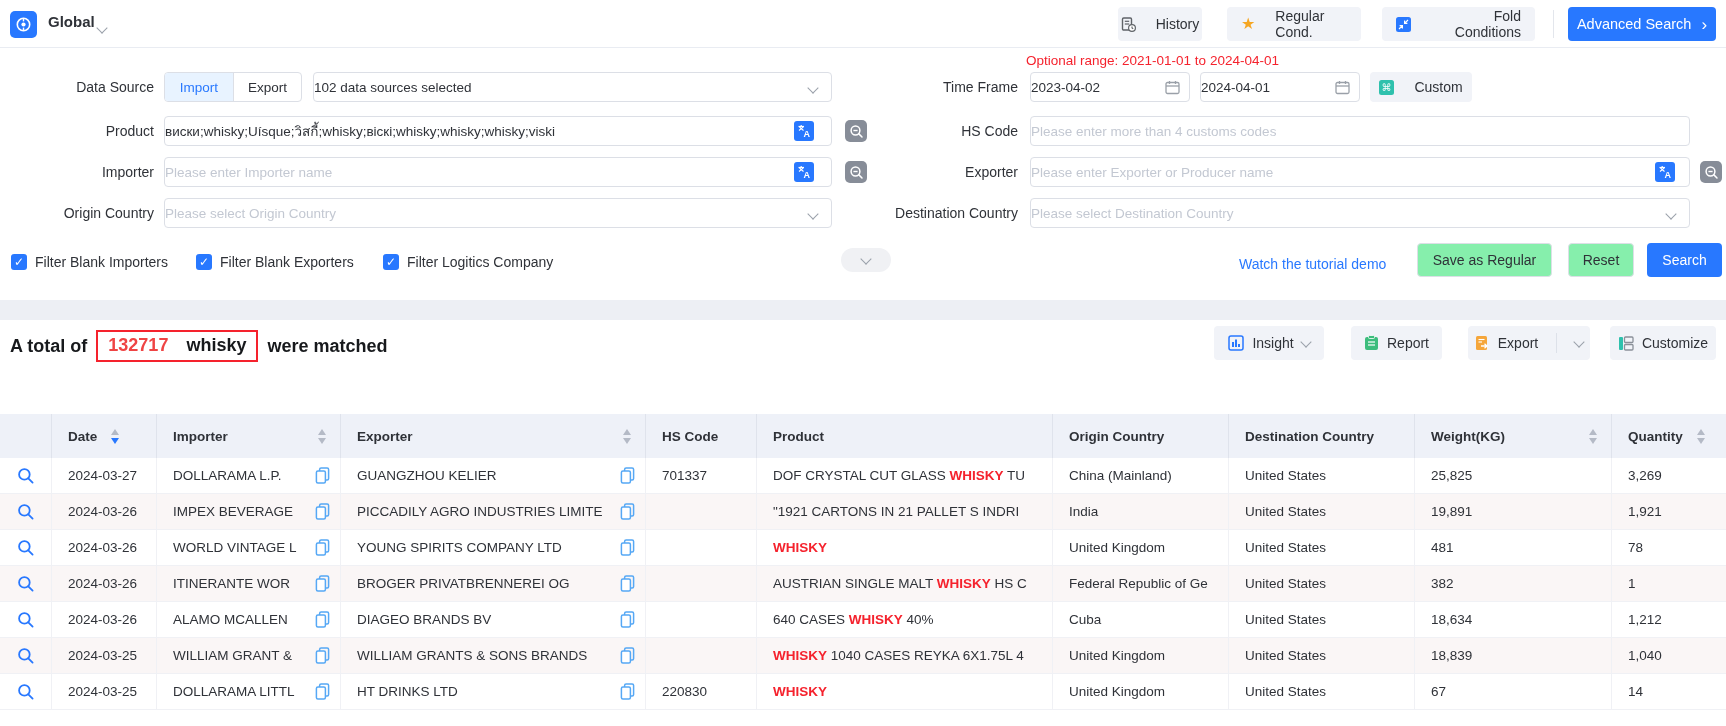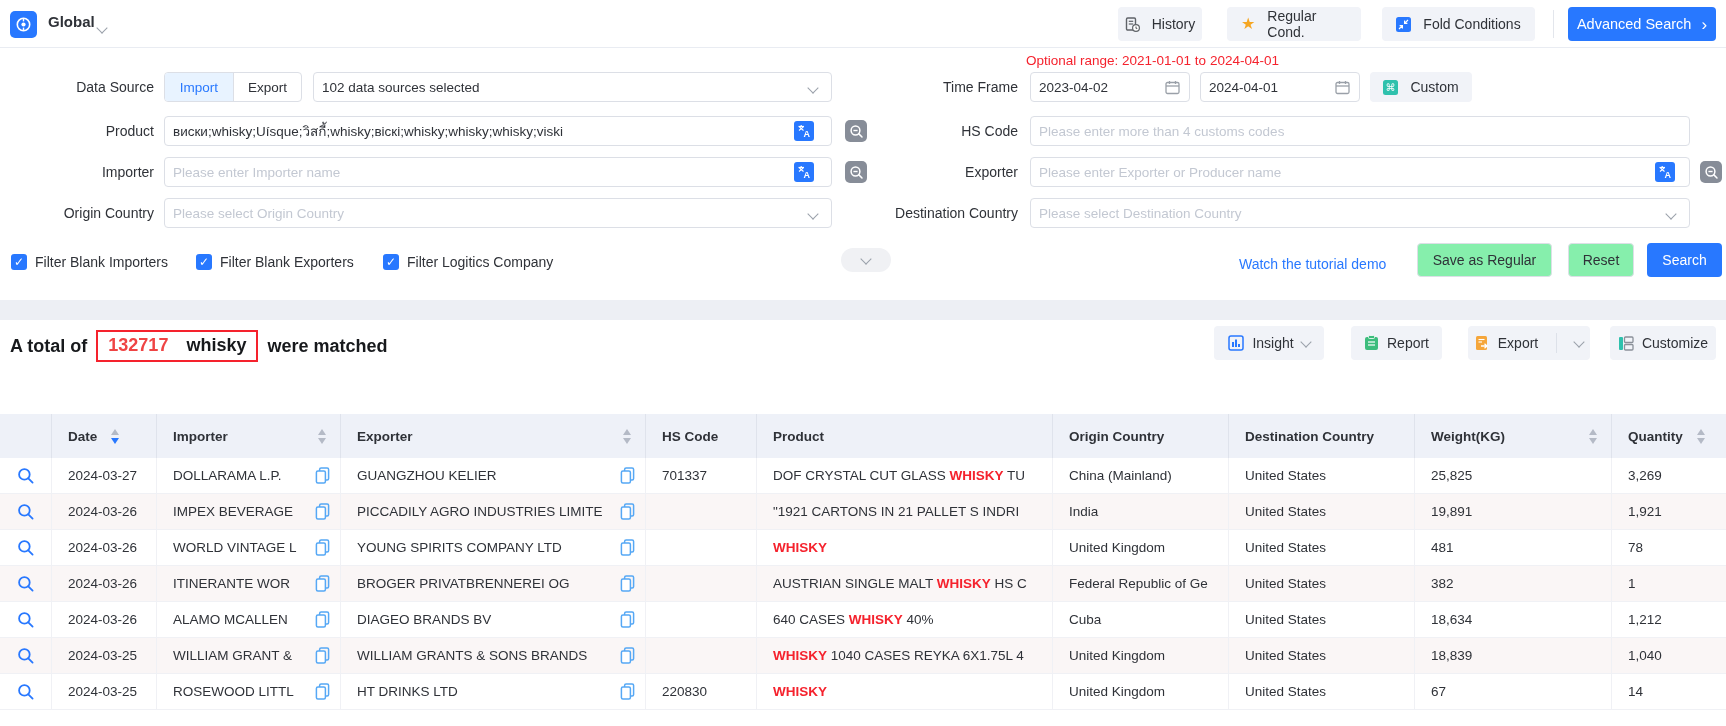--- a/index.html
+++ b/index.html
@@ -8,29 +8,29 @@
     position:relative; width:1726px; height:726px; overflow:hidden;
     font-family:"Liberation Sans","DejaVu Sans",sans-serif;
     font-size:14px; color:#303133; background:#fff;
   }
   
   #topbar { position:absolute; left:0; top:0; width:1726px; height:48px; border-bottom:1px solid #e9ecf2; background:#fff; }
   .brand-ico { position:absolute; left:10px; top:11px; width:27px; height:27px; background:#2878ff; border-radius:5px; display:flex; align-items:center; justify-content:center; }
   .region-label { position:absolute; left:48px; top:13px; font-size:15px; font-weight:bold; color:#2f3238; }
   .region-chev { position:absolute; left:98px; top:19px; }
   .chev { width:8px; height:8px; border-right:1.6px solid #9aa0aa; border-bottom:1.6px solid #9aa0aa; transform:rotate(45deg); display:inline-block; }
-  .btn-gray { position:absolute; top:7px; height:34px; background:#f1f3f8; border-radius:4px; display:flex; align-items:center; justify-content:center; gap:12px; padding:0 14px; font-size:14px; color:#2f3238; cursor:pointer; }
+  .btn-gray { position:absolute; top:7px; height:34px; background:#f1f3f8; border-radius:4px; display:flex; align-items:center; justify-content:center; gap:20px; padding:0 14px; font-size:14px; color:#2f3238; cursor:pointer; }
   .tb-divider { position:absolute; left:1553px; top:10px; width:1px; height:28px; background:#e3e6ec; }
   .btn-primary { background:#2878ff; color:#fff; border-radius:4px; display:flex; align-items:center; justify-content:center; cursor:pointer; }
   #adv-search { position:absolute; left:1568px; top:7px; width:148px; height:34px; gap:10px; font-size:14.5px; }
   #adv-search .arrow { font-size:17px; line-height:1; }
   
   #optional-range { position:absolute; left:1026px; top:53px; color:#f5222d; font-size:13.5px; }
   .lbl { position:absolute; text-align:right; font-size:14px; color:#2f3238; line-height:30px; }
-  .inp { position:absolute; height:30px; border:1px solid #dcdfe6; border-radius:4px; background:#fff; display:flex; align-items:center; padding:0 8px; font-size:13.5px; color:#2f3238; }
+  .inp { position:absolute; height:30px; border:1px solid #dcdfe6; border-radius:4px; background:#fff; display:flex; align-items:center; padding:0 0; font-size:13.5px; color:#2f3238; }
   .ph { color:#c3c8d2; white-space:nowrap; overflow:hidden; }
   .inp .chev { position:absolute; right:14px; top:11px; }
   .seg { position:absolute; left:164px; top:72px; width:138px; height:30px; border:1px solid #dcdfe6; border-radius:4px; overflow:hidden; display:flex; background:#fff; }
   .seg > div { width:69px; display:flex; align-items:center; justify-content:center; font-size:13.5px; cursor:pointer; }
   .seg .on { background:#e8f3ff; color:#2878ff; }
   .seg .off { color:#2f3238; border-left:1px solid #dcdfe6; }
   .sq-ico { position:absolute; width:20px; height:20px; border-radius:3px; display:flex; align-items:center; justify-content:center; cursor:pointer; }
   .sq-blue { background:#2878ff; }
   .sq-gray { background:#878d98; width:22px; height:22px; border-radius:5px; }
   .cal { position:absolute; right:9px; top:7px; }
@@ -680,21 +680,21 @@
               <svg width="18" height="18" viewBox="0 0 18 18">
                 <circle cx="7.4" cy="7.4" r="5.3" fill="none" stroke="#2878ff" stroke-width="1.8"></circle>
                 <line x1="11.3" y1="11.3" x2="15.6" y2="15.6" stroke="#2878ff" stroke-width="1.8" stroke-linecap="round"></line>
               </svg>
             </span>
           </div>
           <div class="bcell" style="width: 105px;">
             <span class="txt">2024-03-25</span>
           </div>
           <div class="bcell" style="width: 184px;">
-            <span class="txt">ROSEWOOD LITTL</span>
+            <span class="txt">DOLLARAMA LITTL</span>
             <span class="copy-btn">
               <svg width="15" height="17" viewBox="0 0 15 17">
                 <rect x="4.6" y="1" width="9" height="12" rx="1.5" fill="none" stroke="#56a8f5" stroke-width="1.5"></rect>
                 <rect x="1.4" y="4" width="9" height="12" rx="1.5" fill="#fff" stroke="#56a8f5" stroke-width="1.5"></rect>
               </svg>
             </span>
           </div>
           <div class="bcell" style="width: 305px;">
             <span class="txt">HT DRINKS LTD</span>
             <span class="copy-btn">

